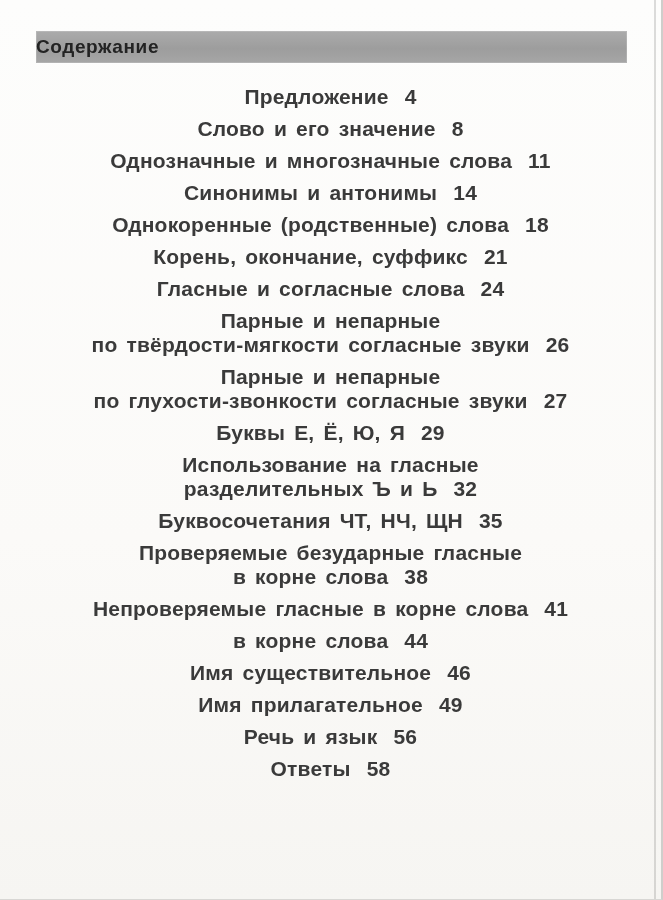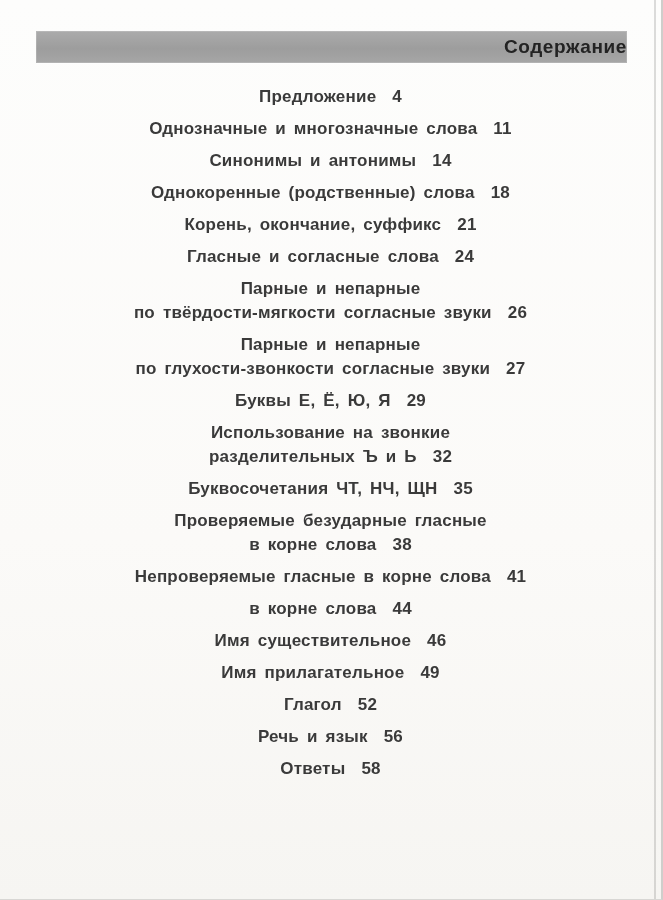--- a/index.html
+++ b/index.html
@@ -37,21 +37,21 @@
 
     .header-bar {
       position: absolute;
       top: 31px;
       left: 36px;
       right: 34px;
       height: 32px;
       background: linear-gradient(180deg, #ababab 0%, #9d9d9d 55%, #a6a6a6 100%);
       display: flex;
       align-items: center;
-      justify-content: flex-end;
+      justify-content: flex-start;
       box-shadow: 0 1px 0 rgba(255,255,255,0.6), inset 0 0 0 1px rgba(255,255,255,0.15);
     }
 
     .header-title {
       font-weight: bold;
       font-size: 19px;
       letter-spacing: 0.6px;
       color: #232323;
     }
 
@@ -59,21 +59,21 @@
       position: absolute;
       top: 85px;
       left: 30px;
       right: 30px;
       text-align: center;
     }
 
     .toc-entry {
       margin-bottom: 8px;
       font-weight: bold;
-      font-size: 17px;
+      font-size: 21px;
       line-height: 24px;
       color: #3a3a3a;
       word-spacing: 3px;
       letter-spacing: 0.2px;
     }
 
     .toc-line {
       white-space: nowrap;
     }
 
@@ -85,20 +85,23 @@
 <body>
 
 <div class="page">
   <div class="header-bar">
     <span class="header-title">Содержание</span>
   </div>
 
   <div class="toc">
       <div class="toc-entry">
         <div class="toc-line"><span>Предложение</span><span class="toc-page">4</span></div>
+      </div>
+      <div class="toc-entry">
+        <div class="toc-line"><span>Слово и его значение</span><span class="toc-page">8</span></div>
       </div>
       <div class="toc-entry">
         <div class="toc-line"><span>Однозначные и многозначные слова</span><span class="toc-page">11</span></div>
       </div>
       <div class="toc-entry">
         <div class="toc-line"><span>Синонимы и антонимы</span><span class="toc-page">14</span></div>
       </div>
       <div class="toc-entry">
         <div class="toc-line"><span>Однокоренные (родственные) слова</span><span class="toc-page">18</span></div>
       </div>
@@ -113,21 +116,21 @@
         <div class="toc-line"><span>по твёрдости-мягкости согласные звуки</span><span class="toc-page">26</span></div>
       </div>
       <div class="toc-entry">
         <div class="toc-line"><span>Парные и непарные</span></div>
         <div class="toc-line"><span>по глухости-звонкости согласные звуки</span><span class="toc-page">27</span></div>
       </div>
       <div class="toc-entry">
         <div class="toc-line"><span>Буквы Е, Ё, Ю, Я</span><span class="toc-page">29</span></div>
       </div>
       <div class="toc-entry">
-        <div class="toc-line"><span>Использование на звонкие</span></div>
+        <div class="toc-line"><span>Использование на гласные</span></div>
         <div class="toc-line"><span>разделительных Ъ и Ь</span><span class="toc-page">32</span></div>
       </div>
       <div class="toc-entry">
         <div class="toc-line"><span>Буквосочетания ЧТ, НЧ, ЩН</span><span class="toc-page">35</span></div>
       </div>
       <div class="toc-entry">
         <div class="toc-line"><span>Проверяемые безударные гласные</span></div>
         <div class="toc-line"><span>в корне слова</span><span class="toc-page">38</span></div>
       </div>
       <div class="toc-entry">
@@ -136,22 +139,19 @@
       <div class="toc-entry">
         <div class="toc-line"><span>в корне слова</span><span class="toc-page">44</span></div>
       </div>
       <div class="toc-entry">
         <div class="toc-line"><span>Имя существительное</span><span class="toc-page">46</span></div>
       </div>
       <div class="toc-entry">
         <div class="toc-line"><span>Имя прилагательное</span><span class="toc-page">49</span></div>
       </div>
       <div class="toc-entry">
-        <div class="toc-line"><span>Глагол</span><span class="toc-page">52</span></div>
-      </div>
-      <div class="toc-entry">
         <div class="toc-line"><span>Речь и язык</span><span class="toc-page">56</span></div>
       </div>
       <div class="toc-entry">
         <div class="toc-line"><span>Ответы</span><span class="toc-page">58</span></div>
       </div>
     </div>
 </div>
 
 </body></html>

